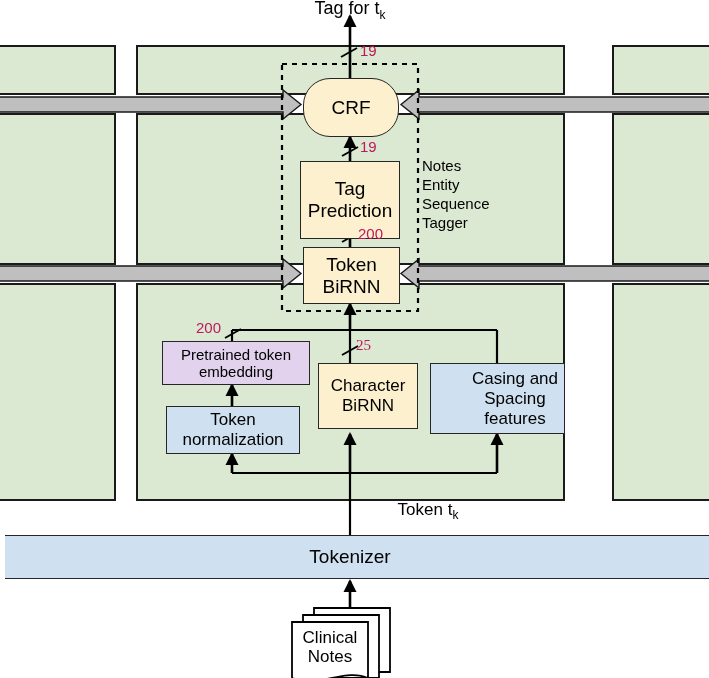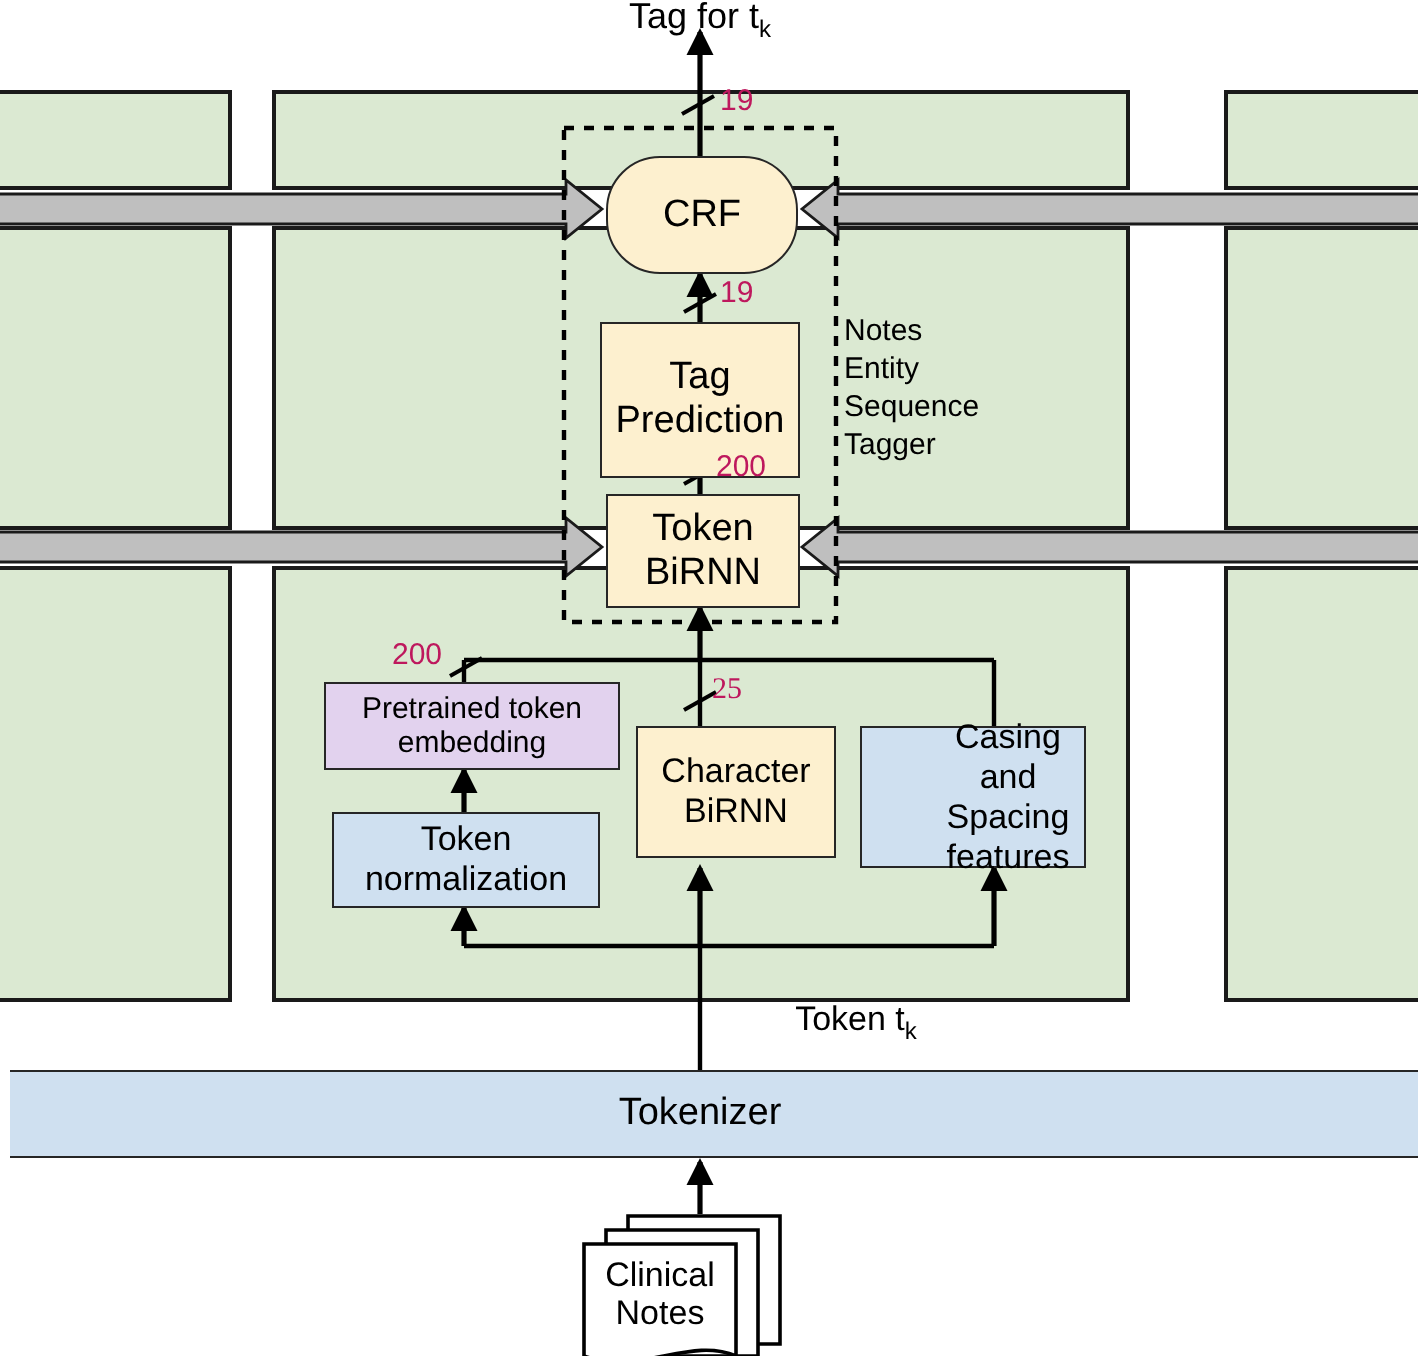--- a/index.html
+++ b/index.html
@@ -124,21 +124,21 @@
     </div>
   </div>
 
   <div class="box cream" style="left:318px;top:363px;width:100px;height:66px;">
     <div class="boxlbl" style="flex-direction:column;font-size:17px;">
       <span>Character</span>
       <span>BiRNN</span>
     </div>
   </div>
 
-  <div class="box blue" style="left:430px;top:363px;width:113px;height:71px;padding-left:35px;">
+  <div class="box blue" style="left:430px;top:363px;width:135px;height:71px;padding-left:35px;">
     <div class="boxlbl" style="flex-direction:column;font-size:17px;">
       <span>Casing and</span>
       <span>Spacing</span>
       <span>features</span>
     </div>
   </div>
 
   <div class="box blue" style="left:5px;top:535px;width:709px;height:44px;border-left:none;border-right:none;">
     <div class="boxlbl" style="width:690px;">Tokenizer</div>
   </div>

